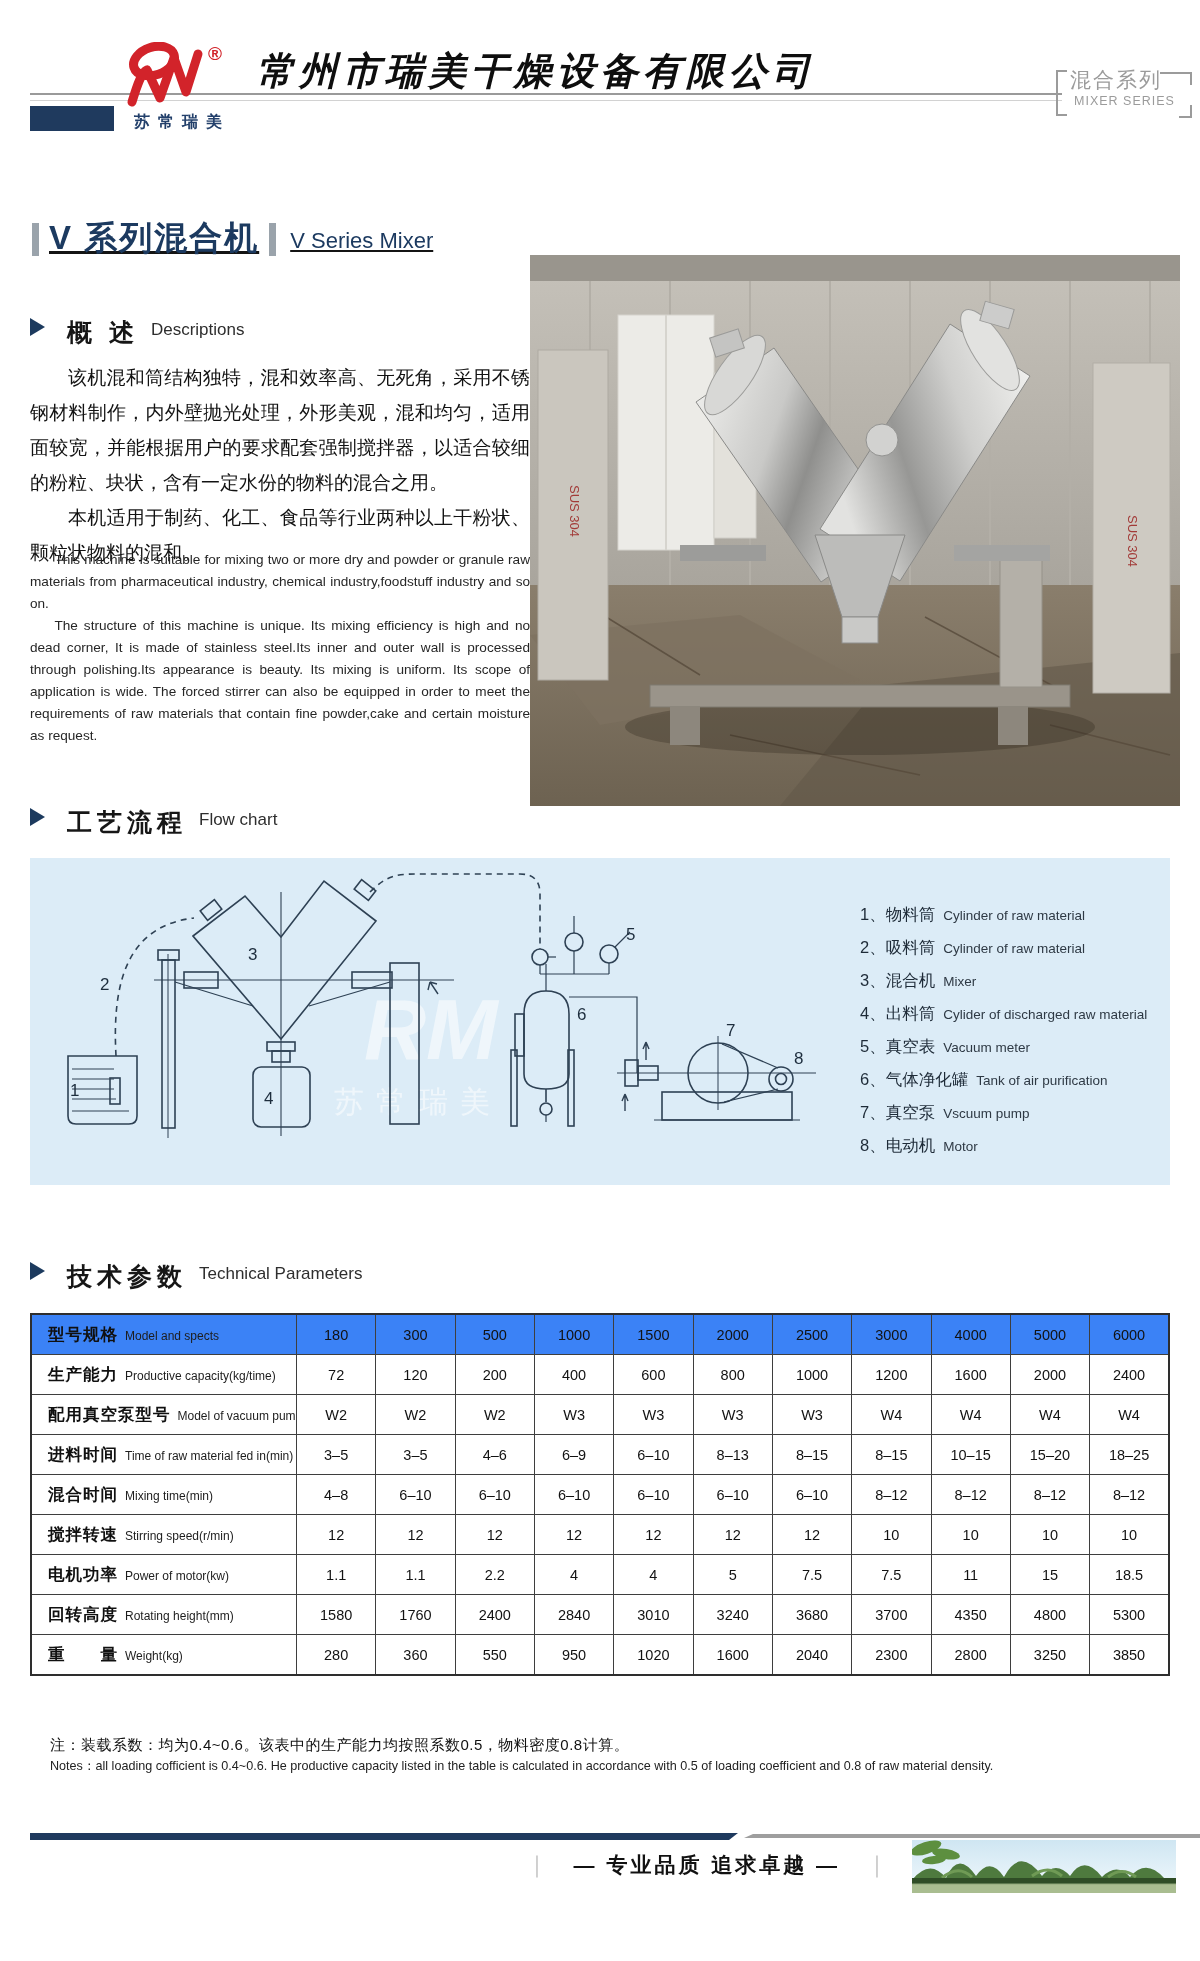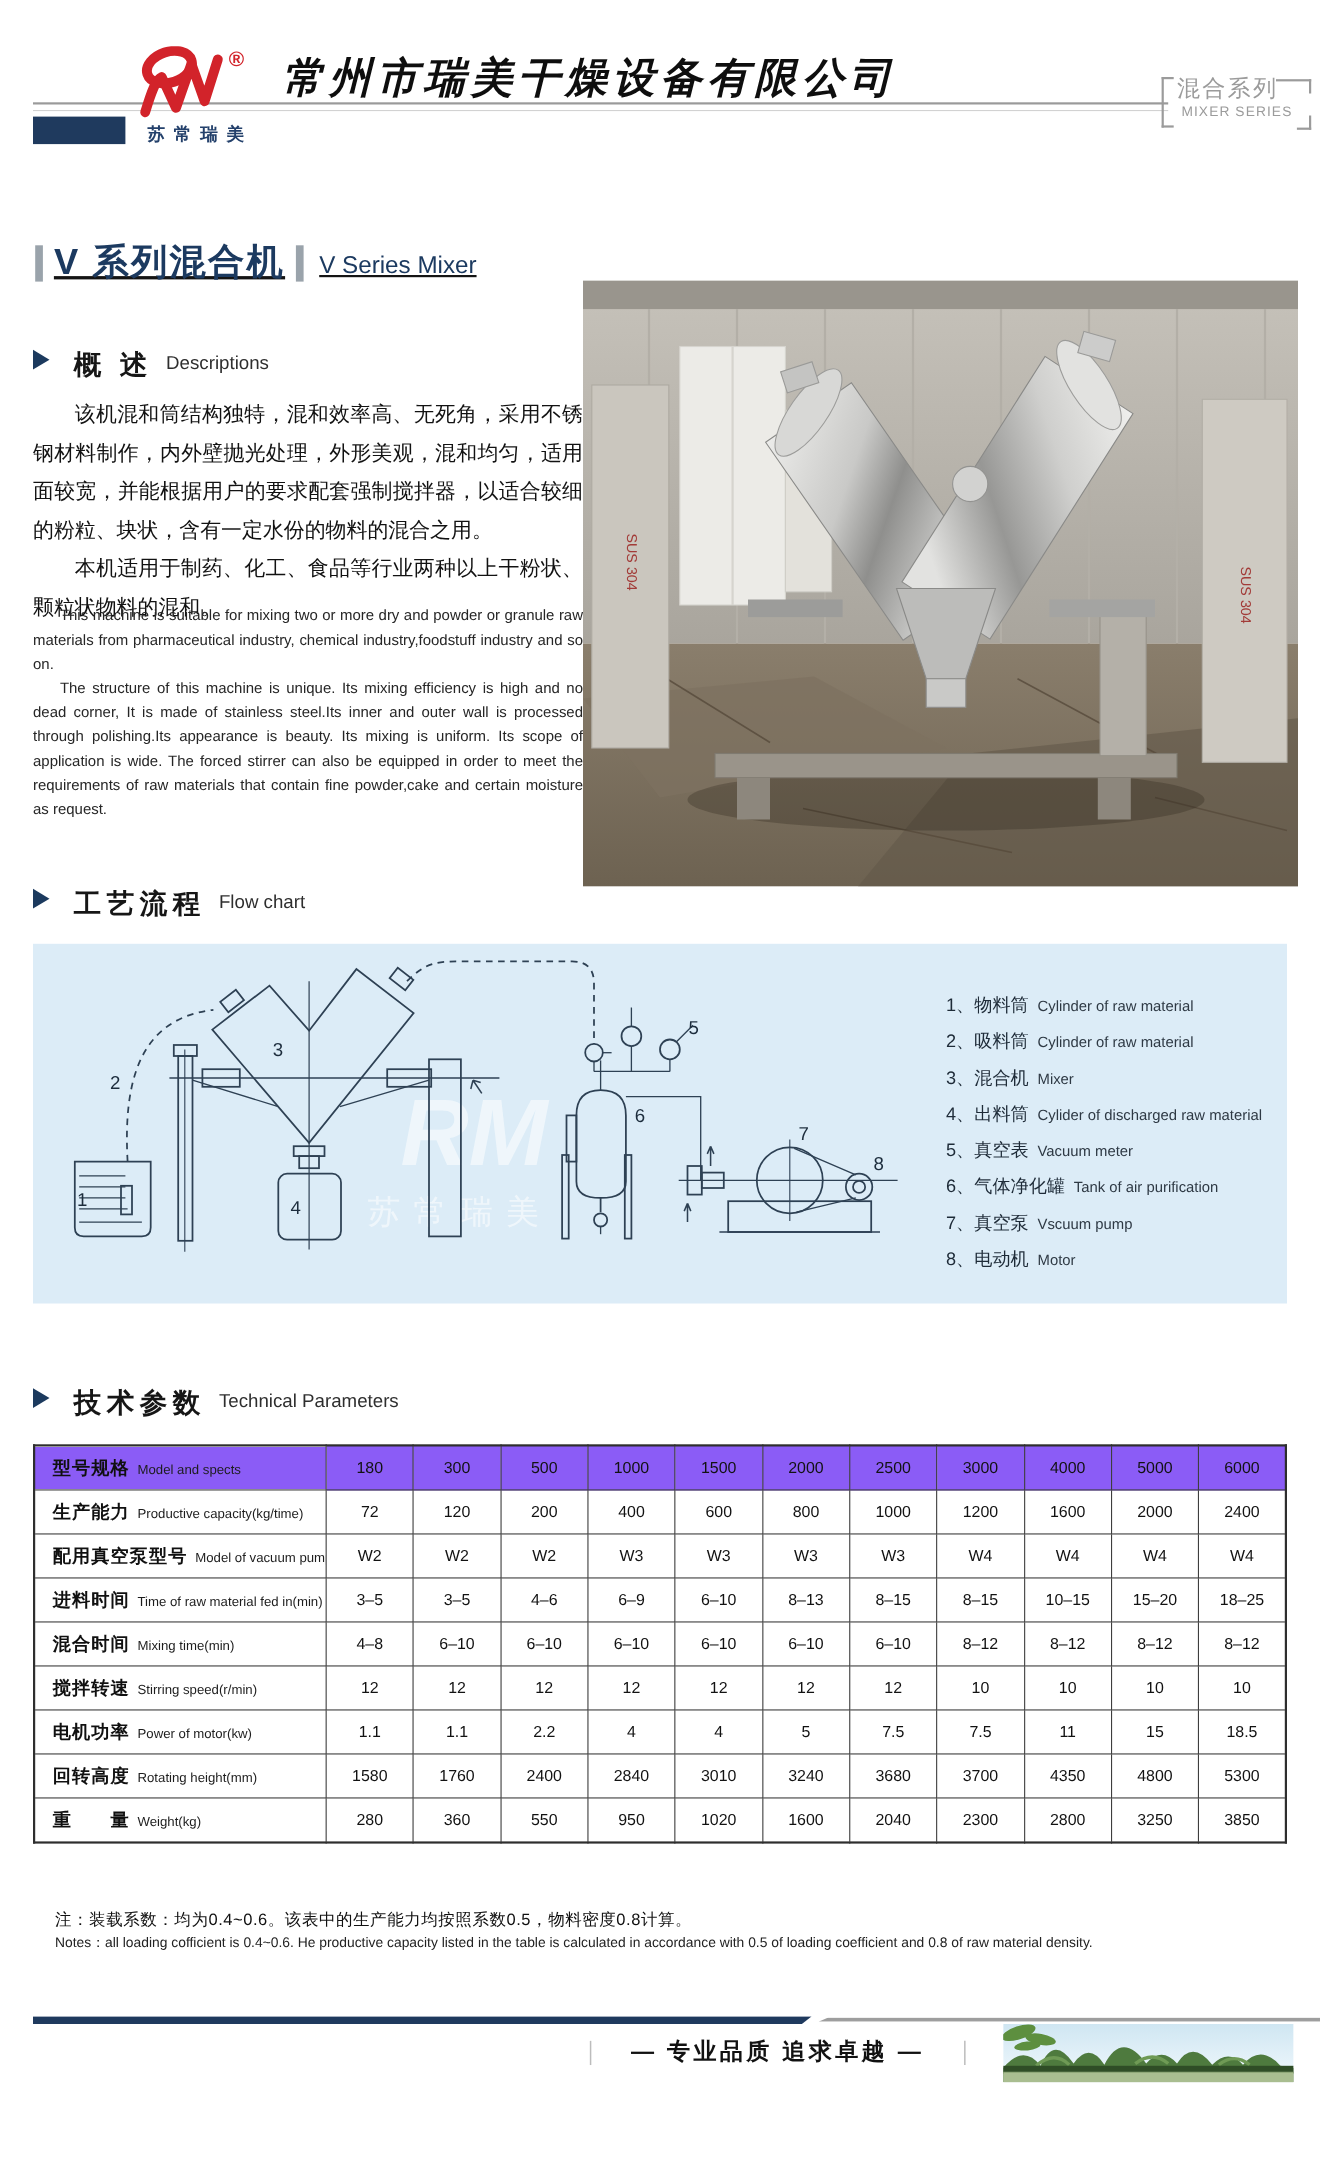--- a/index.html
+++ b/index.html
@@ -51,21 +51,21 @@
   .legend .en{font-size:13.5px;color:#2e3944;margin-left:8px;}
 
   
   .param-table{left:30px;top:1313px;width:1140px;border-collapse:collapse;table-layout:fixed;}
   .param-table td{border:1px solid #3e3e3e;height:39px;padding:0;}
   .param-table{border:2px solid #2e2e2e;}
   .param-table .label-cell{width:248px;padding-left:16px;white-space:nowrap;overflow:hidden;}
   .lbl-cn{font-size:16.5px;font-weight:bold;color:#101010;letter-spacing:1px;}
   .lbl-en{font-size:12px;color:#1d1d1d;margin-left:7px;}
   .val-cell{text-align:center;font-size:14.5px;color:#121212;}
-  .head-row td{background:#8b5cf6;}
+  .head-row td{background:#3b82f6;}
 
   .note-cn{left:50px;top:1736px;font-size:15px;color:#111111;letter-spacing:0.5px;white-space:nowrap;}
   .note-en{left:50px;top:1758px;font-size:12.6px;color:#222222;white-space:nowrap;}
 
   
   .foot-navy{left:30px;top:1833px;width:708px;height:7px;background:#1f3a5e;
              clip-path:polygon(0 0,100% 0,calc(100% - 9px) 100%,0 100%);}
   .foot-gray{left:744px;top:1834px;width:456px;height:4px;background:#9e9e9e;
              clip-path:polygon(9px 0,100% 0,100% 100%,0 100%);}
   .slogan{left:500px;top:1850px;display:flex;align-items:center;}

